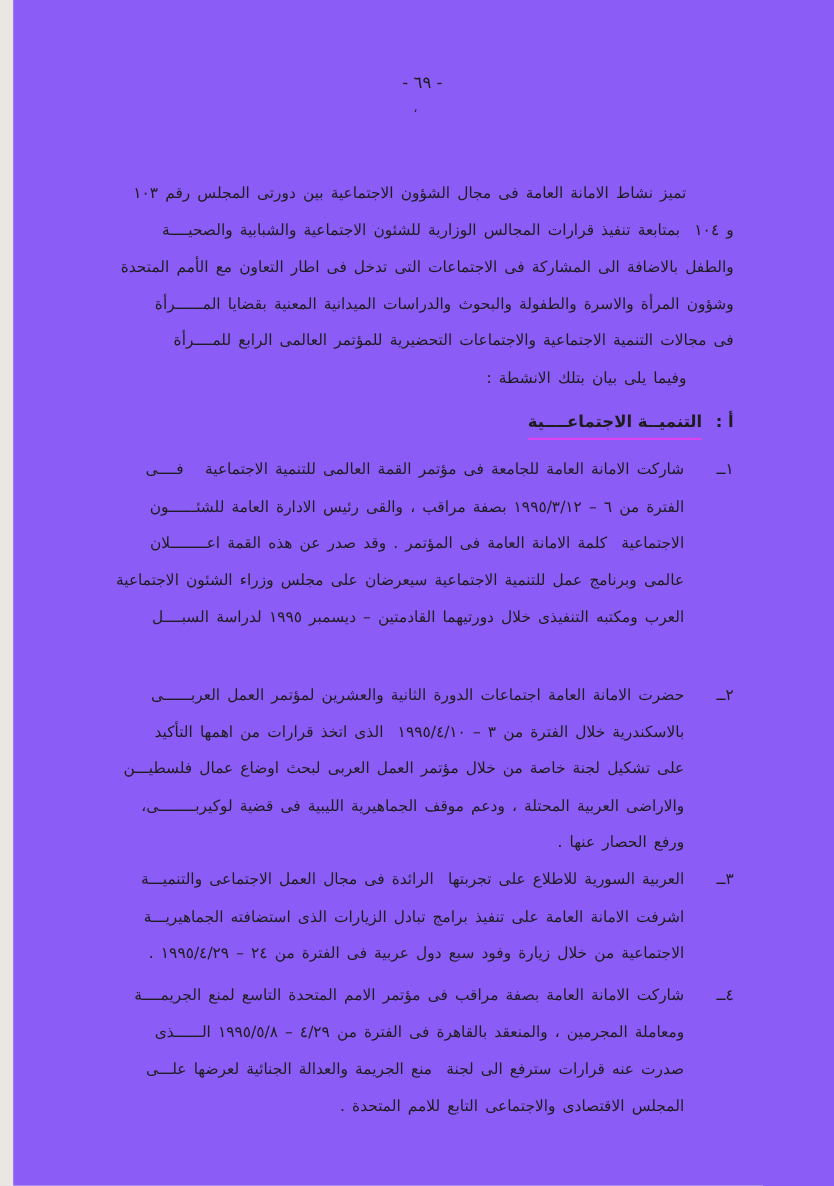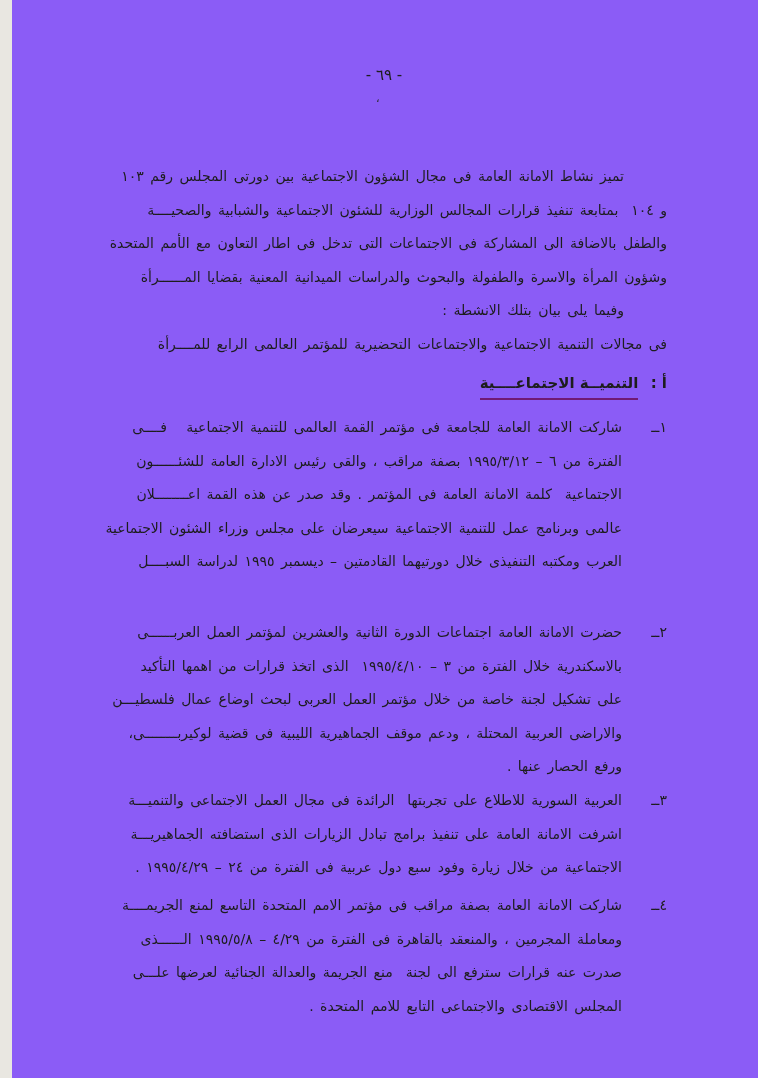--- a/index.html
+++ b/index.html
@@ -30,21 +30,21 @@
   .line{
     height:33.6px;line-height:33.6px;
     white-space:pre;
     word-spacing:2px;
     letter-spacing:0.2px;
   }
   .indent{text-indent:43px;}
   .heading{top:374px;font-weight:bold;font-size:15px;}
   .hlabel{margin-left:7px;}
   .htitle{
-    border-bottom:2px solid #701a75;
+    border-bottom:2px solid #d946ef;
     padding-bottom:6px;
   }
   .item{display:flex;}
   .num{
     flex:none;width:30px;margin-left:15px;
     height:33.6px;line-height:33.6px;
     white-space:pre;
   }
   .itext{flex:1;min-width:0;}
   #intro{top:160px;}
@@ -59,22 +59,22 @@
 <div class="page">
 
   <div class="pageno">- ٦٩ -</div>
   <div class="tick">،</div>
 
   <div class="block" id="intro">
     <div class="line indent">تميز نشاط الامانة العامة فى مجال الشؤون الاجتماعية بين دورتى المجلس رقم ١٠٣</div>
     <div class="line">و ١٠٤  بمتابعة تنفيذ قرارات المجالس الوزارية للشئون الاجتماعية والشبابية والصحيــــة</div>
     <div class="line">والطفل بالاضافة الى المشاركة فى الاجتماعات التى تدخل فى اطار التعاون مع الأمم المتحدة</div>
     <div class="line">وشؤون المرأة والاسرة والطفولة والبحوث والدراسات الميدانية المعنية بقضايا المــــــرأة</div>
+    <div class="line">فى مجالات التنمية الاجتماعية والاجتماعات التحضيرية للمؤتمر العالمى الرابع للمــــرأة</div>
     <div class="line indent">وفيما يلى بيان بتلك الانشطة :</div>
-    <div class="line">فى مجالات التنمية الاجتماعية والاجتماعات التحضيرية للمؤتمر العالمى الرابع للمــــرأة</div>
   </div>
 
   <div class="block heading">
     <span class="hlabel">أ :</span>
     <span class="htitle">التنميــة الاجتماعــــية</span>
   </div>
 
   <div class="block item" id="item1">
     <div class="num">١ــ</div>
     <div class="itext">

